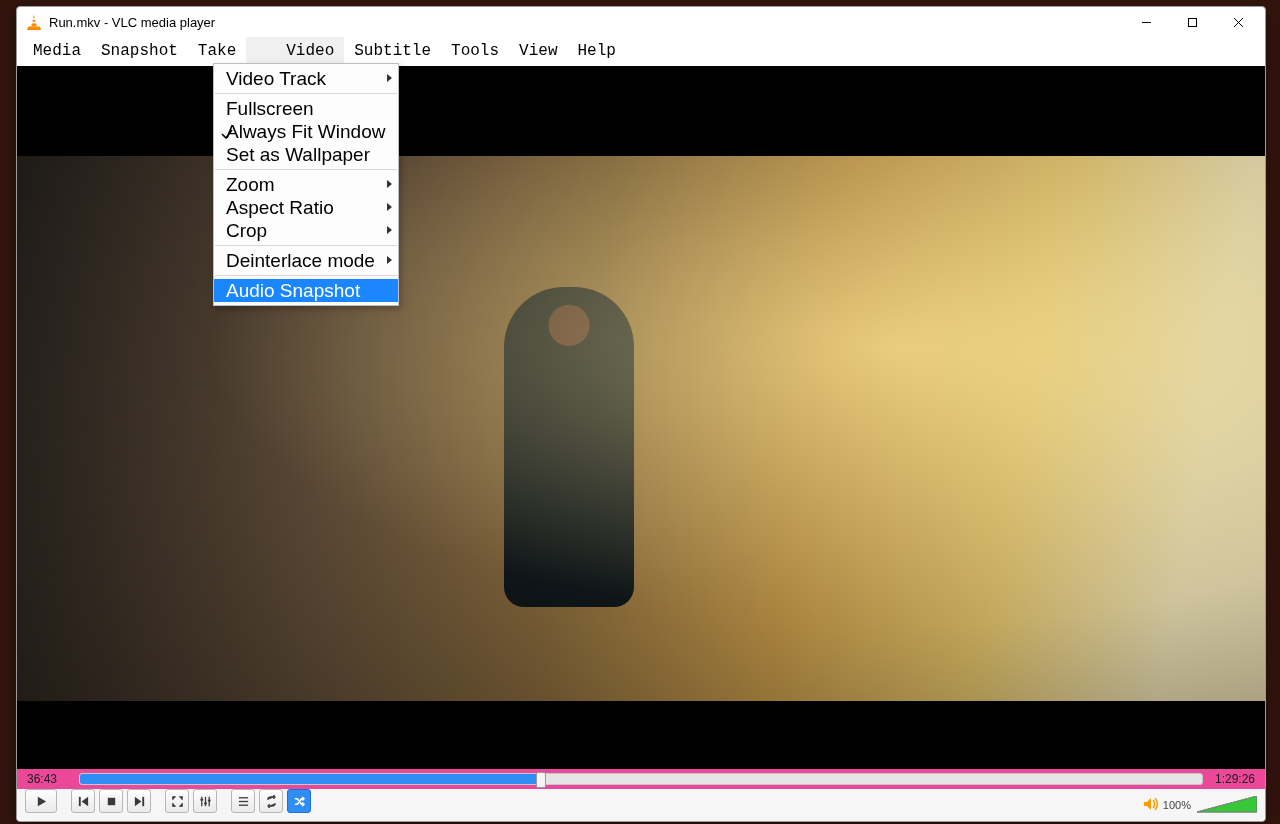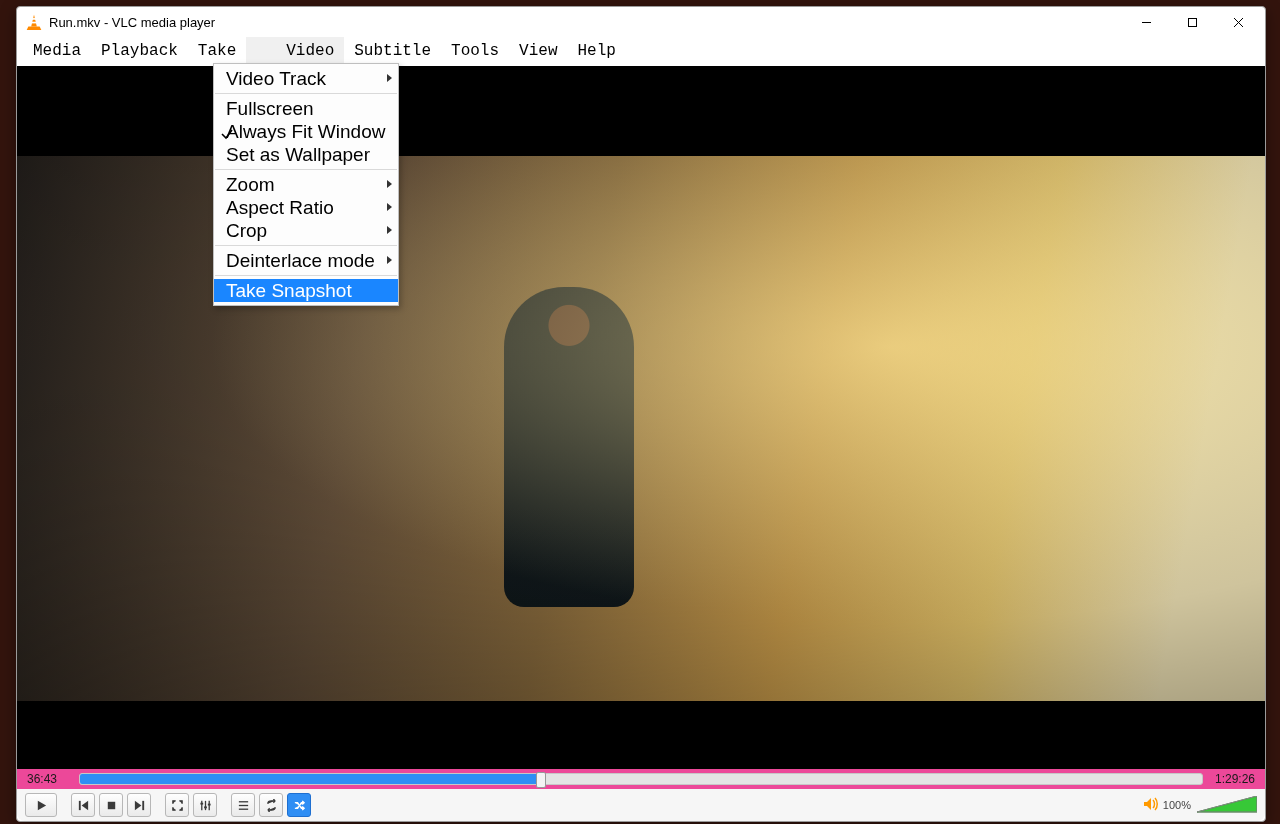--- a/index.html
+++ b/index.html
@@ -31,21 +31,21 @@
   .frame-img::after{content:"";position:absolute;inset:0;background:radial-gradient(ellipse at 70% 35%,rgba(255,235,160,0.55),rgba(0,0,0,0.15) 55%,rgba(0,0,0,0.45) 100%);}
   .kitchen-person{position:absolute;left:39%;top:24%;width:130px;height:320px;background:radial-gradient(circle at 50% 12%,#5a3b2c 0 20px,transparent 21px),linear-gradient(#1c2326,#10181b);border-radius:60px 60px 20px 20px;}
   
   .seek-row{height:20px;display:flex;align-items:center;padding:0 10px;gap:8px;background:#ec4899;}
   .time-label{font-size:12px;color:#1a1a1a;min-width:44px;}
   .time-label.right{text-align:right;}
   .seek-track{flex:1;height:10px;background:#e4e4e4;border:1px solid #c7c7c7;border-radius:3px;position:relative;}
   .seek-fill{position:absolute;left:0;top:0;bottom:0;background:#2f8ef4;border-radius:2px;}
   .seek-knob{position:absolute;top:-2px;width:8px;height:14px;background:#f4f4f4;border:1px solid #989898;border-radius:2px;transform:translateX(-4px);}
   
-  .controls{height:32px;display:flex;align-items:center;padding:0 8px;background:#f6f6f6;border-bottom-left-radius:8px;border-bottom-right-radius:8px;gap:4px;}
+  .controls{height:32px;display:flex;padding:0 8px;background:#f6f6f6;border-bottom-left-radius:8px;border-bottom-right-radius:8px;gap:4px;}
   .btn{height:22px;min-width:22px;border:1px solid #b7b7b7;border-radius:3px;background:linear-gradient(#fefefe,#eaeaea);display:flex;align-items:center;justify-content:center;cursor:default;}
   .btn.wide{min-width:30px;}
   .btn.active{background:#2f8ef4;border-color:#1e6fd0;}
   .btn.active svg *{stroke:#fff;fill:#fff;}
   .btn svg{width:13px;height:13px;stroke:#3a3a3a;fill:#3a3a3a;stroke-width:1.4;}
   .ctl-gap{width:6px;}
   .controls .spacer{flex:1 1 auto;}
   .vol-wrap{display:flex;align-items:center;gap:4px;}
   .vol-pct{font-size:11px;color:#444;margin-right:2px;}
   .vol-tri{width:60px;height:18px;position:relative;}
@@ -82,21 +82,21 @@
     <div class="winbtn">
         <svg viewBox="0 0 11 11">
           <line x1="1" y1="1" x2="10" y2="10"></line>
           <line x1="10" y1="1" x2="1" y2="10"></line>
         </svg>
       </div>
   </div>
 
   <div class="menubar">
     <div class="menu-item">Media</div>
-    <div class="menu-item">Playback</div>
+    <div class="menu-item">Snapshot</div>
     <div class="menu-item">Take</div>
     <div class="menu-item open">Video</div>
     <div class="menu-item">Subtitle</div>
     <div class="menu-item">Tools</div>
     <div class="menu-item">View</div>
     <div class="menu-item">Help</div>
   </div>
 
   <div class="video-area">
     <div class="frame-top"></div>
@@ -209,16 +209,16 @@
             <polyline points="2,7 6,11 12,3" fill="none" stroke="#000" stroke-width="1.6"></polyline>
           </svg></span></div>
       <div class="dd-item">Set as Wallpaper</div>
       <div class="dd-sep"></div>
       <div class="dd-item">Zoom<span class="dd-arrow"></span></div>
       <div class="dd-item">Aspect Ratio<span class="dd-arrow"></span></div>
       <div class="dd-item">Crop<span class="dd-arrow"></span></div>
       <div class="dd-sep"></div>
       <div class="dd-item">Deinterlace mode<span class="dd-arrow"></span></div>
       <div class="dd-sep"></div>
-      <div class="dd-item highlight">Take Snapshot</div>
+      <div class="dd-item highlight">Audio Snapshot</div>
     </div>
 
 </div>
 
 </body></html>

